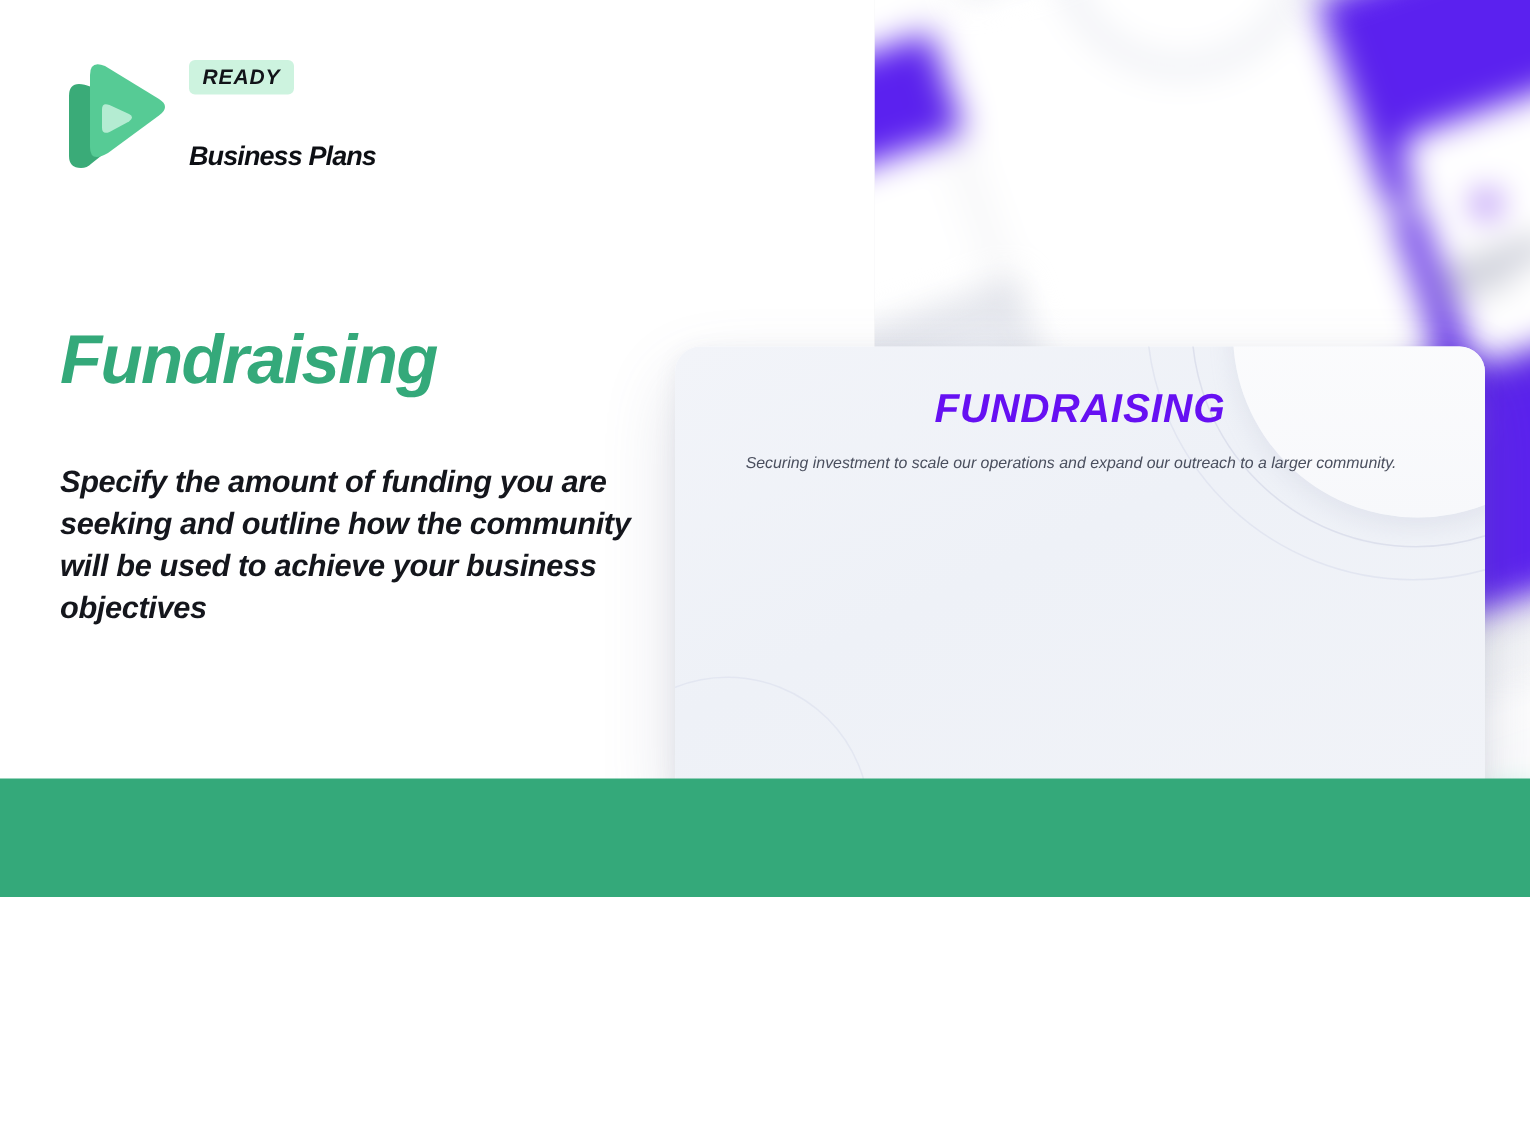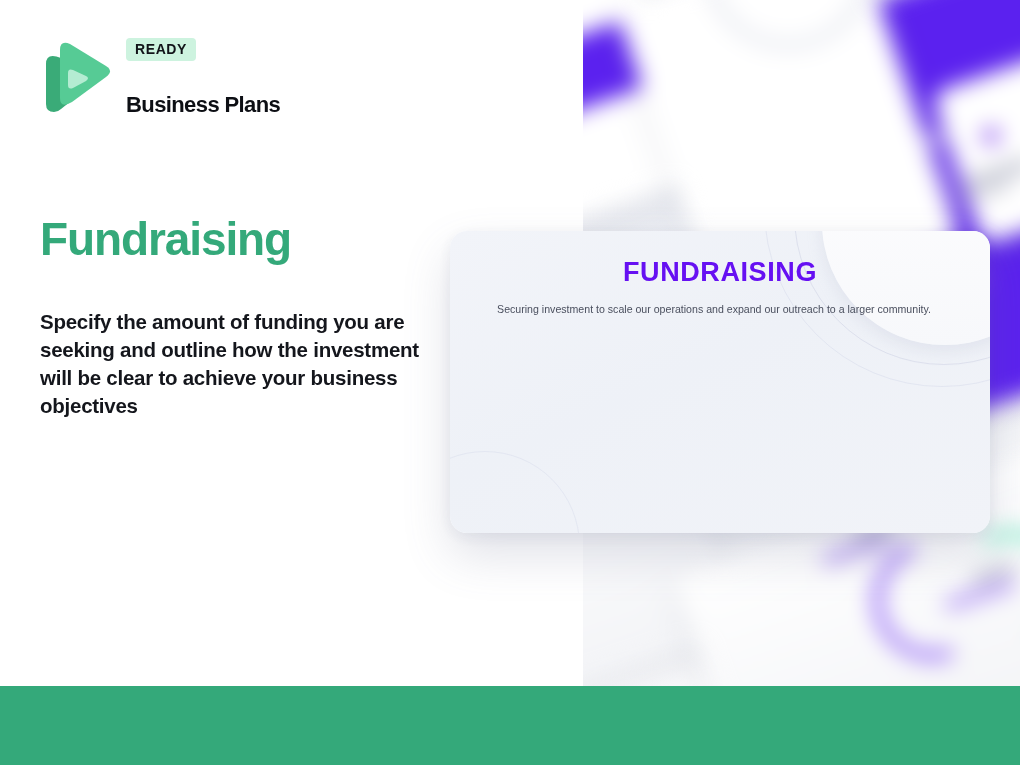--- a/index.html
+++ b/index.html
@@ -4,23 +4,24 @@
 <style>
   * { margin:0; padding:0; box-sizing:border-box; }
   html,body{
     width:1020px; height:765px;
     background:#ffffff;
     font-family:"Liberation Sans", sans-serif;
     overflow:hidden;
   }
   .stage{
     position:relative;
-    width:1020px; height:765px;
+    width:1020px; height:598px;
     background:#e5e5e5;
     overflow:hidden;
+    font-style:italic;
   }
 
   
   .bg-panel{
     position:absolute; left:583px; top:0; width:437px; height:686px;
     background:linear-gradient(160deg,#f4f5f8 0%,#eef0f5 35%,#f7f8fa 70%,#fbfbfc 100%);
     overflow:hidden;
   }
   .bg-blurwrap{ position:absolute; inset:-60px; filter:blur(11px); }
 
@@ -75,21 +76,21 @@
   .logo-txt{ display:flex; flex-direction:column; gap:4px; }
   .ready-badge{
     display:inline-block;
     background:#cdf3df;
     color:#111318;
     font-size:14px; font-weight:700; letter-spacing:.6px;
     padding:3px 9px 4px; border-radius:4px;
     width:max-content;
   }
   .brand-name{
-    font-size:22px; font-weight:800; color:#0d0f14;
+    font-size:18px; font-weight:800; color:#0d0f14;
     letter-spacing:-.6px; line-height:1.05;margin-top:28px;
   }
 
   .page-title{
     position:absolute; left:40px; top:214px;
     font-size:46px; font-weight:800; color:#34a97a;
     letter-spacing:-1.1px; line-height:1.1;
   }
   .para{
     position:absolute; left:40px; width:392px;
@@ -188,21 +189,21 @@
           <path d="M28 35 Q28 30 33 32 L46 38 Q50 40 46 43 L33 50 Q28 52 28 47 Z" fill="#b4ecd2"></path>
         </svg>
       </div>
       <div class="logo-txt">
         <span class="ready-badge">READY</span>
         <span class="brand-name">Business Plans</span>
       </div>
     </div>
 
     <h1 class="page-title">Fundraising</h1>
-    <p class="para p1">Specify the amount of funding you are seeking and outline how the investment will be clear to achieve your business objectives</p>
+    <p class="para p1">Specify the amount of funding you are seeking and outline how the community will be used to achieve your business objectives</p>
   </div>
 
   <div class="fr-card">
     <span class="fr-deco d1"></span>
     <span class="fr-deco d2"></span>
     <span class="fr-deco d3"></span>
     <span class="fr-deco d4"></span>
 
     <div class="fr-title">FUNDRAISING</div>
     <div class="fr-sub">Securing investment to scale our operations and expand our outreach to a larger community.</div>

